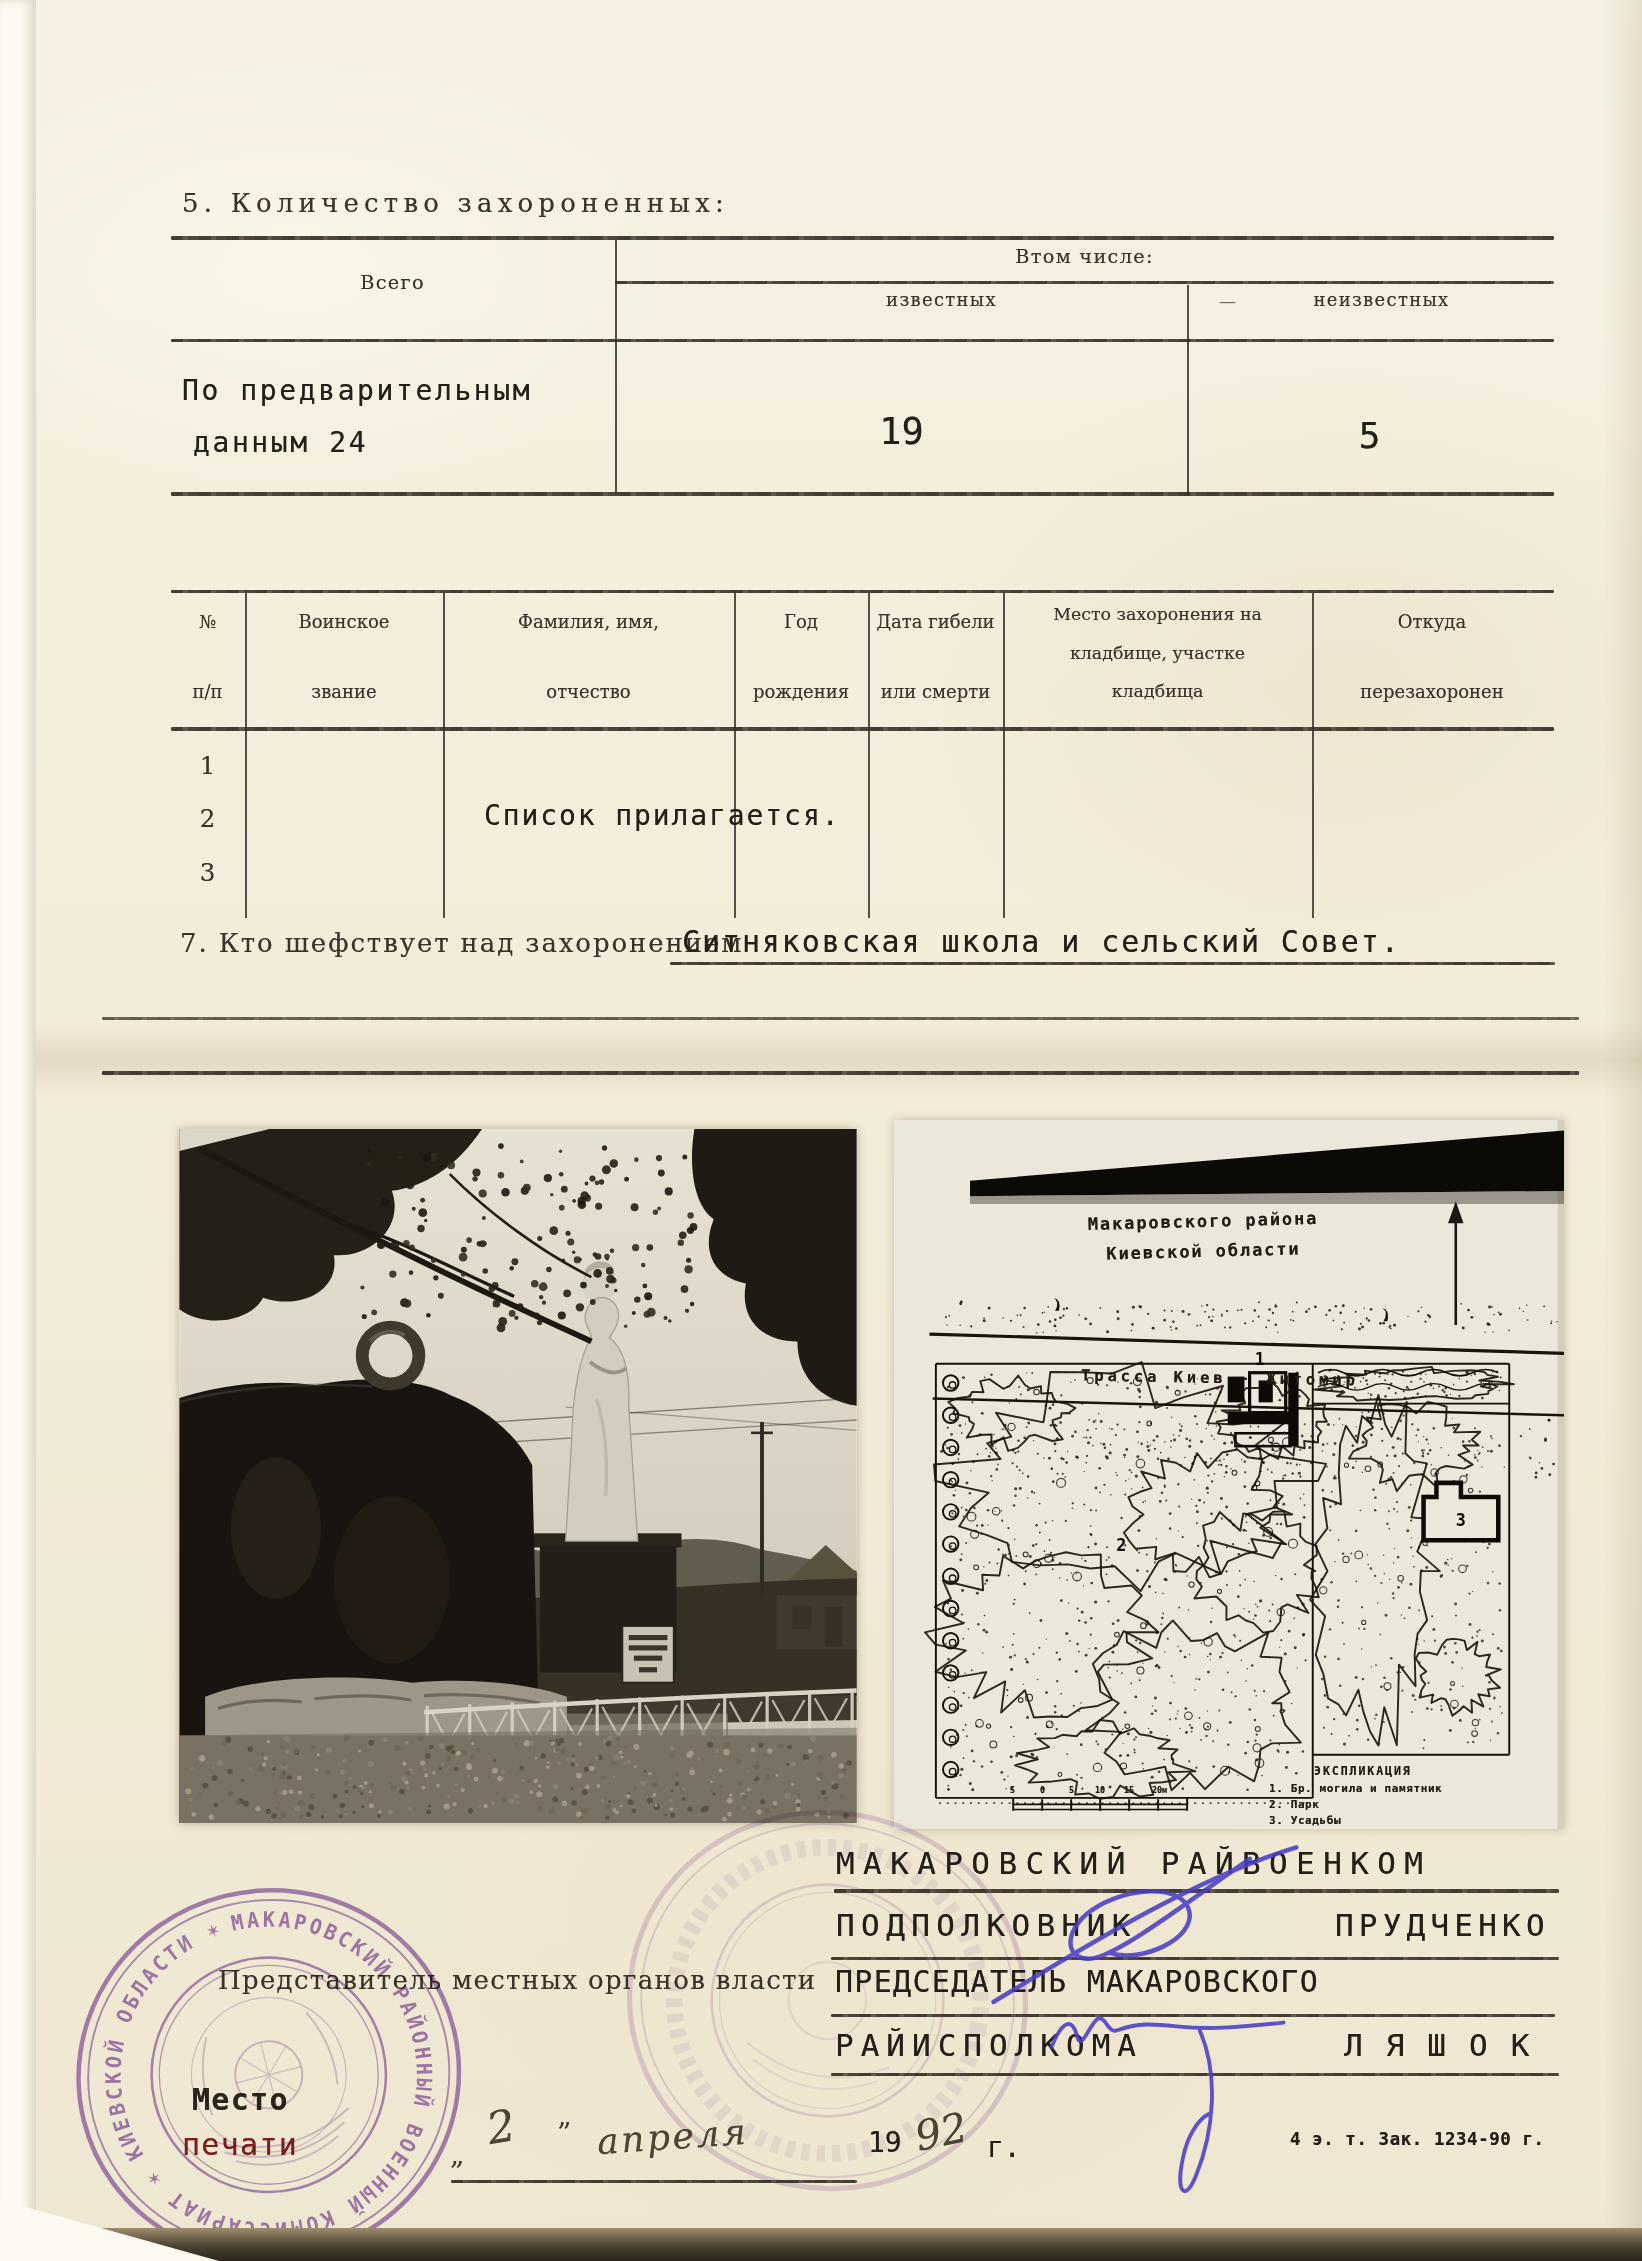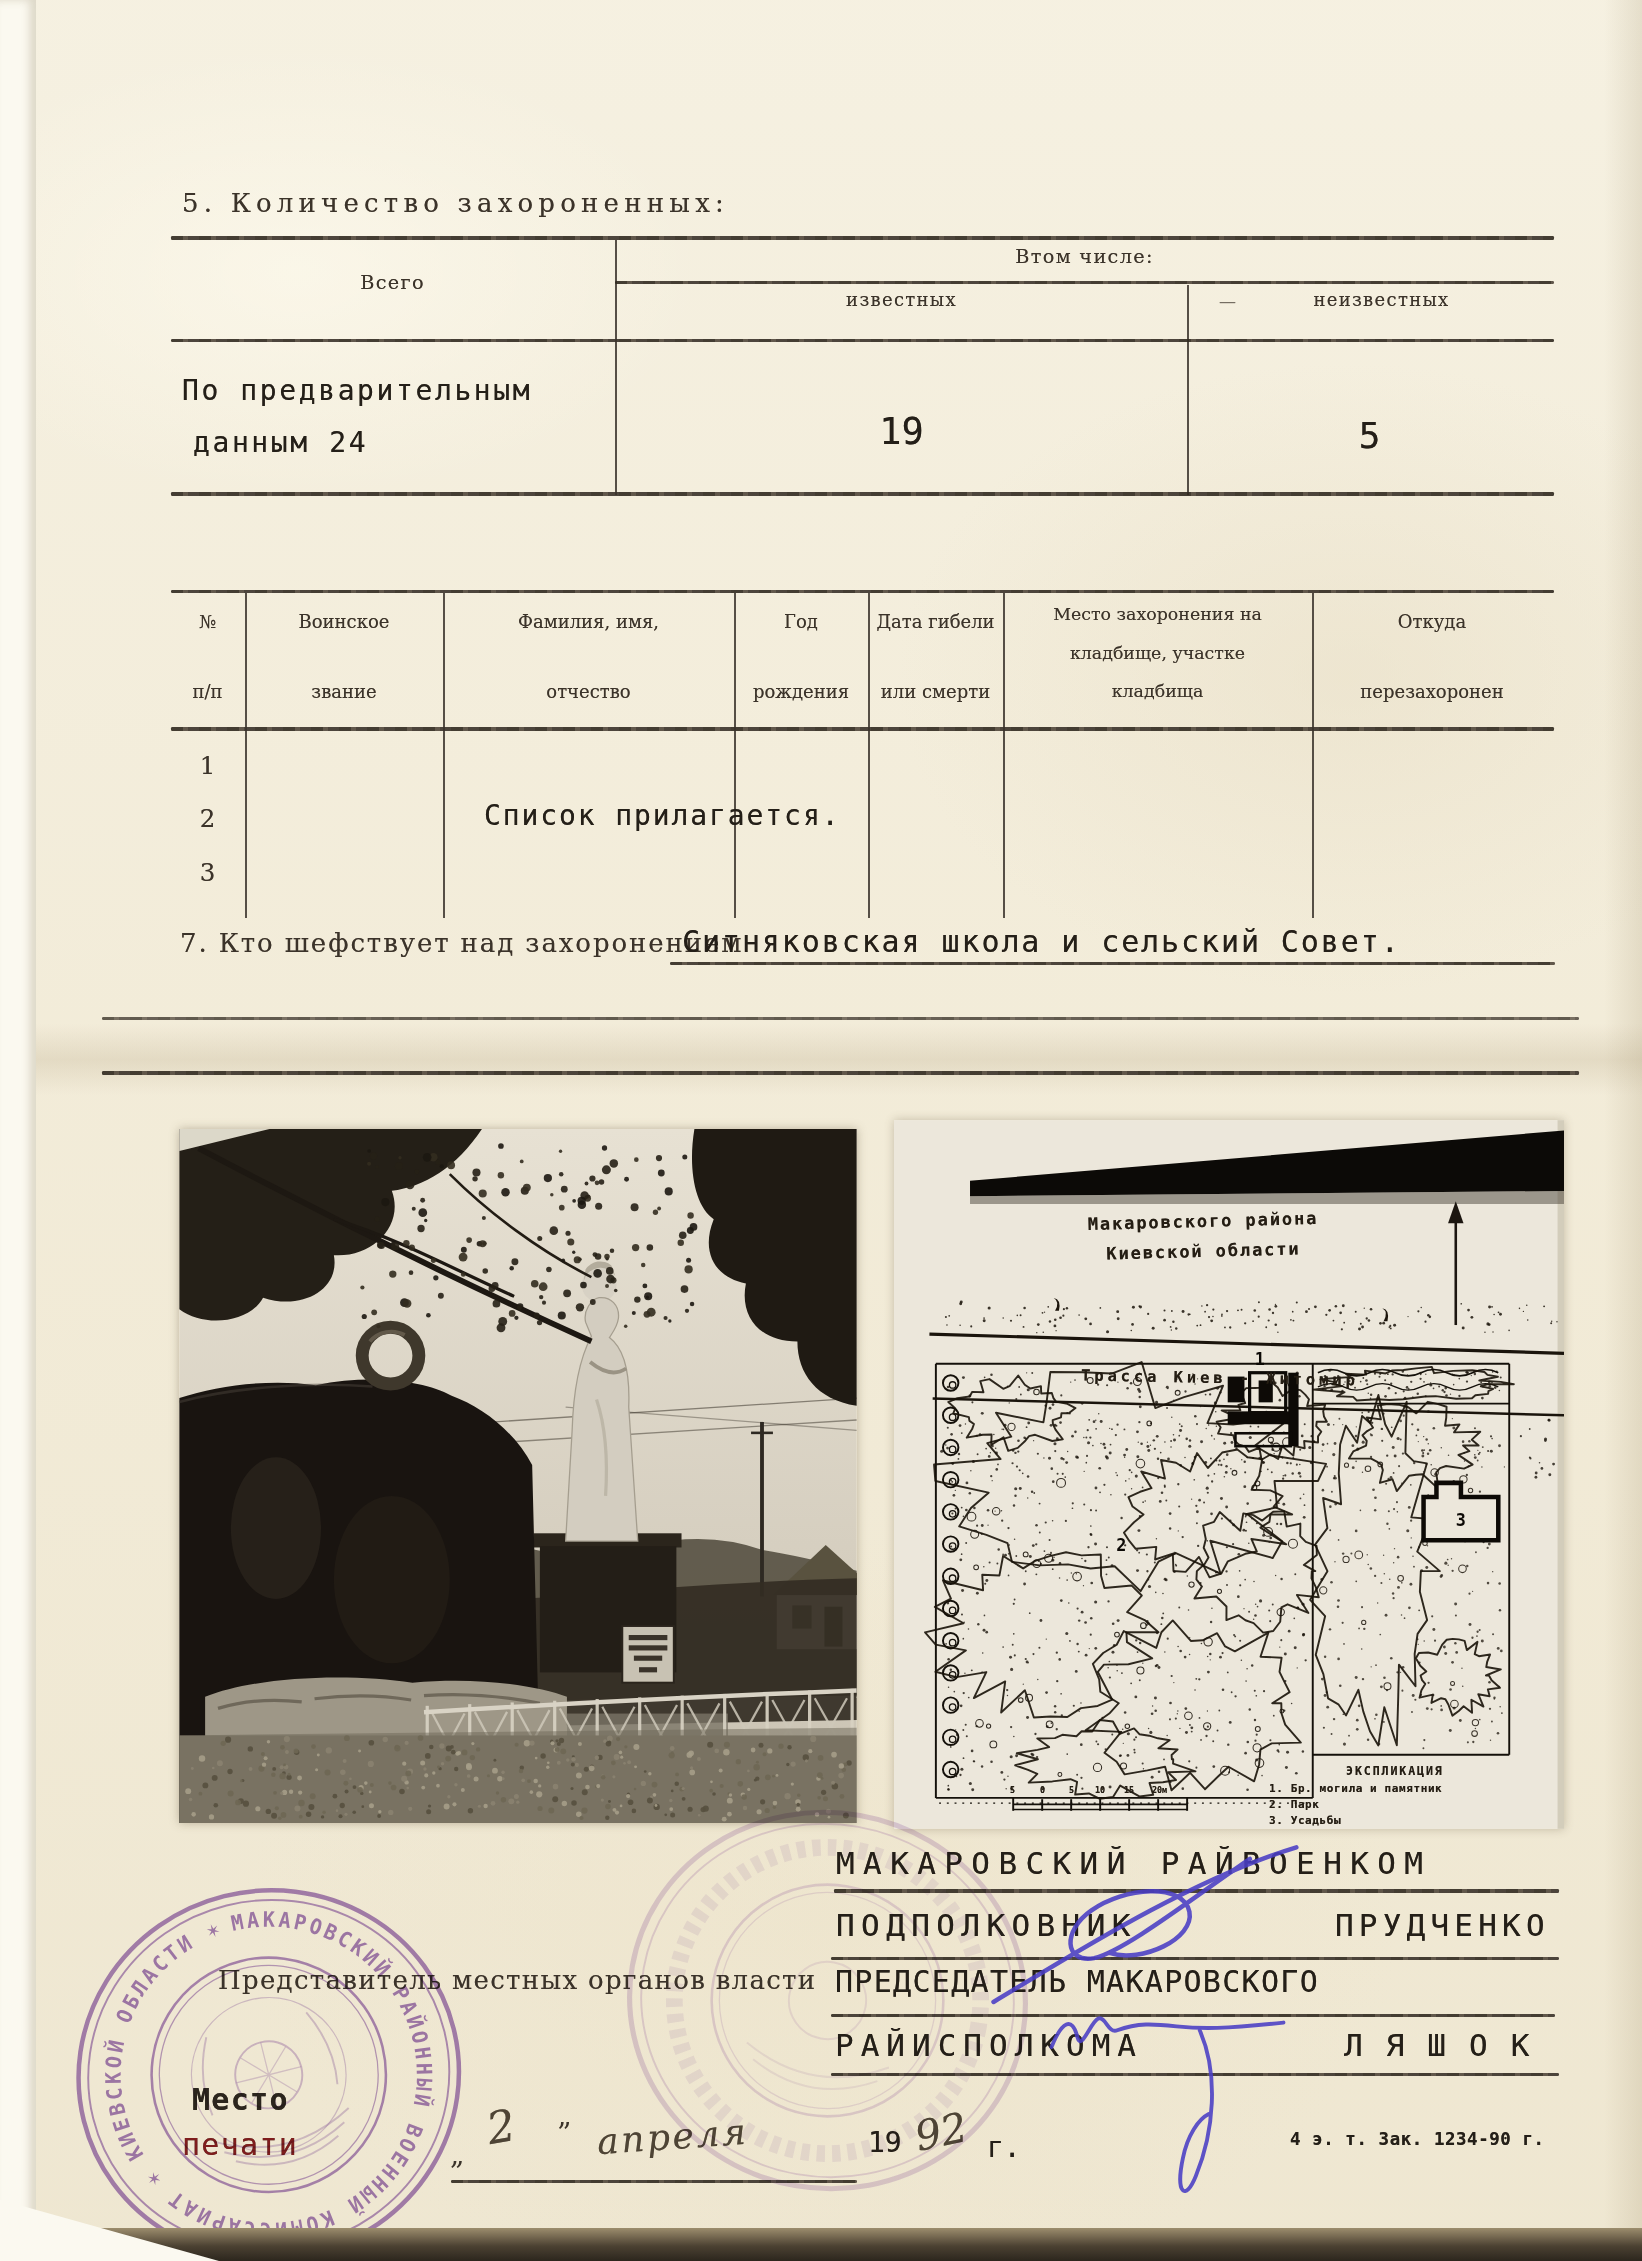--- a/index.html
+++ b/index.html
@@ -39,21 +39,21 @@
 
   <div class="rule" style="left:171px;top:236px;width:1383px;height:3.9px;"></div>
   <div class="vline" style="left:615px;top:240px;height:255px;"></div>
   <div class="vline" style="left:1187px;top:285px;height:210px;"></div>
   <div class="rule" style="left:615px;top:281px;width:939px;height:2.6px;"></div>
   <div class="rule" style="left:171px;top:339px;width:1383px;height:3.2px;"></div>
   <div class="rule" style="left:171px;top:492px;width:1383px;height:3.9px;"></div>
 
   <div class="t serif ink center" style="left:171px;top:271px;width:443px;font-size:19.3px;letter-spacing:1.3px;">Всего</div>
   <div class="t serif ink center" style="left:615px;top:245px;width:939px;font-size:19.3px;letter-spacing:1.3px;">Втом числе:</div>
-  <div class="t serif ink center" style="left:615px;top:289px;width:573px;font-size:18px;letter-spacing:1.3px;">известных</div>
+  <div class="t serif ink center" style="left:615px;top:289px;width:573px;font-size:18px;letter-spacing:1.3px;padding-left:40px;">известных</div>
   <div class="t serif ink" style="left:1219px;top:291px;font-size:17px;opacity:.7;">—</div>
   <div class="t serif ink center" style="left:1211px;top:289px;width:341px;font-size:18px;letter-spacing:1.3px;">неизвестных</div>
 
   <div class="t typed" style="left:182px;top:374px;font-size:28px;letter-spacing:2.6px;">По предварительным</div>
   <div class="t typed" style="left:193px;top:426px;font-size:28px;letter-spacing:2.6px;">данным 24</div>
   <div class="t typed center" style="left:615px;top:410px;width:573px;font-size:37px;">19</div>
   <div class="t typed center" style="left:1187px;top:415px;width:365px;font-size:36px;">5</div>
 
 
   <div class="rule" style="left:171px;top:590px;width:1383px;height:3.2px;"></div>
@@ -2174,21 +2174,21 @@
       <line x1="365" y1="1054" x2="365" y2="1072" stroke-width="3"></line>
       <line x1="410" y1="1054" x2="410" y2="1072" stroke-width="3"></line>
       <line x1="455" y1="1052" x2="455" y2="1072" stroke-width="3"></line>
     </g>
   </svg>
 
   <div style="position:absolute;left:894px;top:1120px;width:670px;height:709px;pointer-events:none;">
     <div class="maptext" style="left:193px;top:91px;width:232px;text-align:center;font-size:17px;letter-spacing:1.9px;transform:rotate(-1.5deg);">Макаровского района</div>
     <div class="maptext" style="left:200px;top:121px;width:219px;text-align:center;font-size:17px;letter-spacing:1.9px;transform:rotate(-1.5deg);">Киевской области</div>
     <div class="maptext" style="left:187px;top:249px;font-size:15.5px;letter-spacing:3.9px;transform:rotate(1deg);">Трасса Киев - Житомир</div>
-    <div class="maptext" style="left:420px;top:644px;font-size:11.6px;letter-spacing:1.9px;padding-left:32px;">ЭКСПЛИКАЦИЯ</div>
+    <div class="maptext" style="left:420px;top:644px;font-size:11.6px;letter-spacing:1.9px;">ЭКСПЛИКАЦИЯ</div>
     <div class="maptext" style="left:375px;top:662px;font-size:11px;letter-spacing:0.6px;">1. Бр. могила и памятник</div>
     <div class="maptext" style="left:375px;top:678px;font-size:11px;letter-spacing:0.6px;">2. Парк</div>
     <div class="maptext" style="left:375px;top:694px;font-size:11px;letter-spacing:0.6px;">3. Усадьбы</div>
     <div class="maptext" style="left:116px;top:665px;font-size:8.4px;">5</div>
     <div class="maptext" style="left:146px;top:665px;font-size:8.4px;">0</div>
     <div class="maptext" style="left:175px;top:665px;font-size:8.4px;">5</div>
     <div class="maptext" style="left:201px;top:665px;font-size:8.4px;">10</div>
     <div class="maptext" style="left:230px;top:665px;font-size:8.4px;">15</div>
     <div class="maptext" style="left:258px;top:665px;font-size:8.4px;">20м</div>
   </div>

